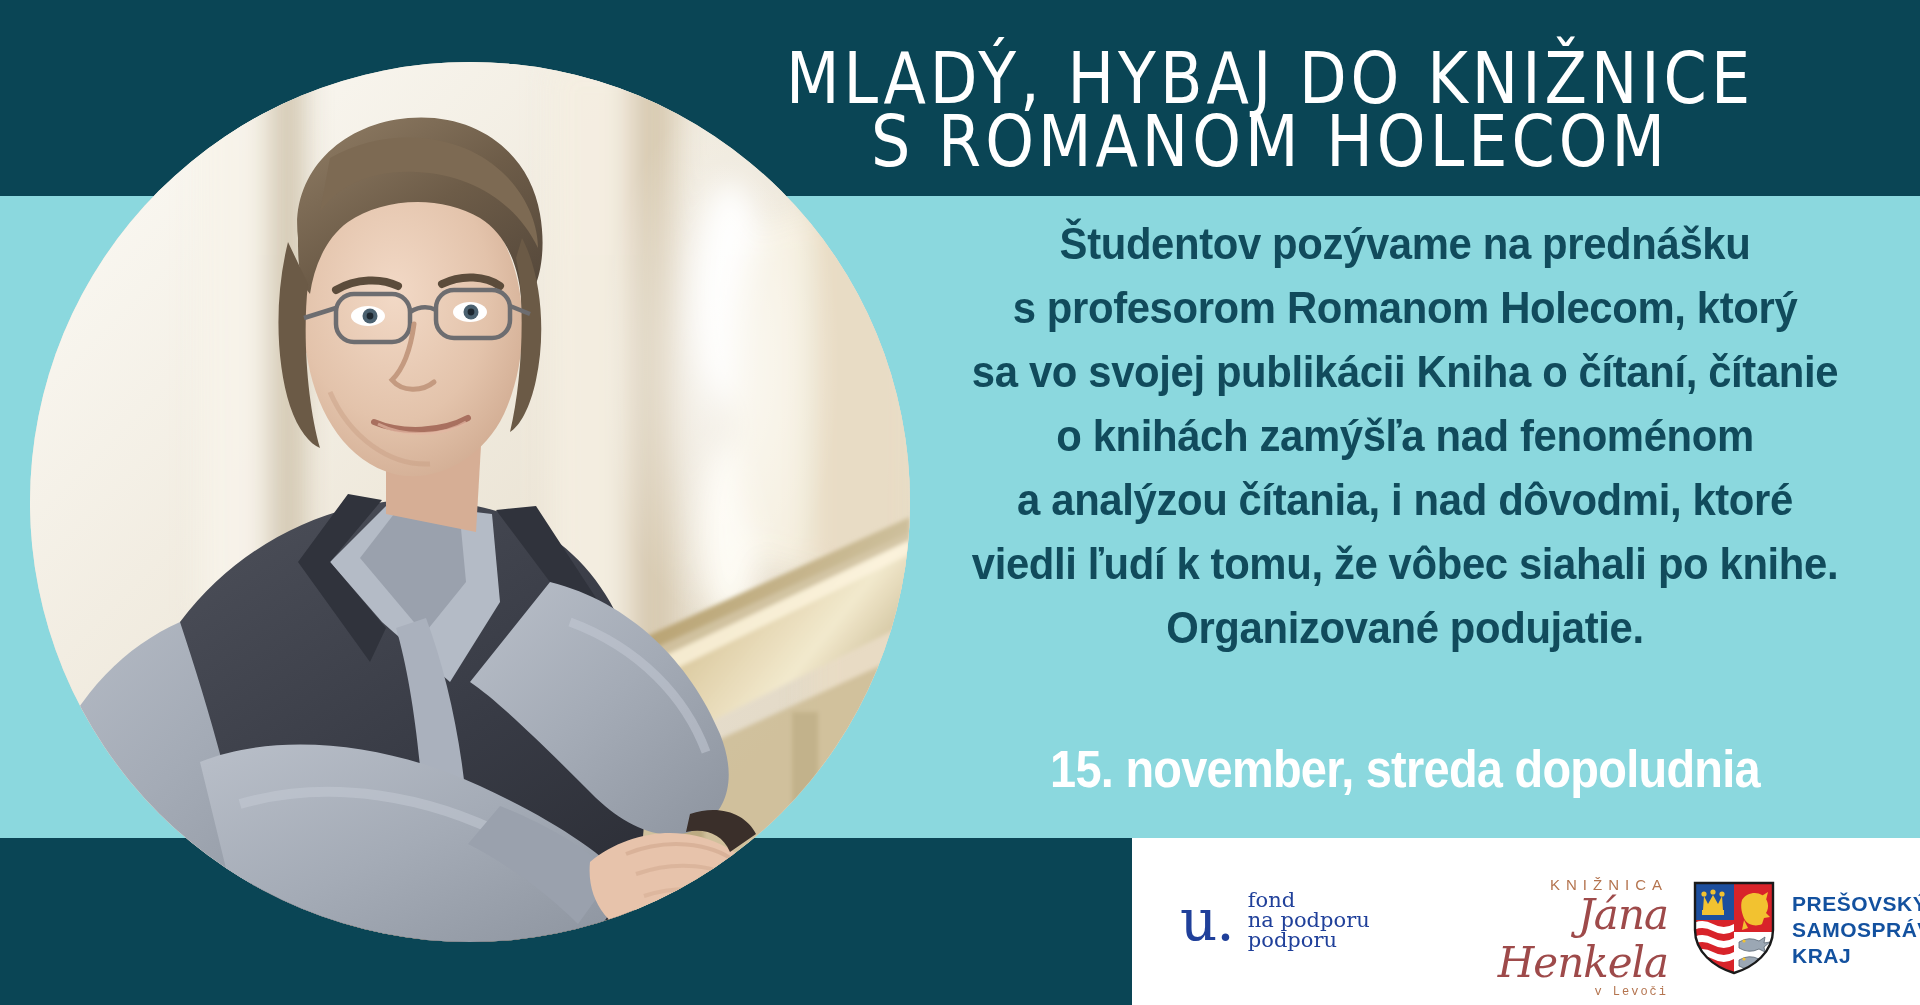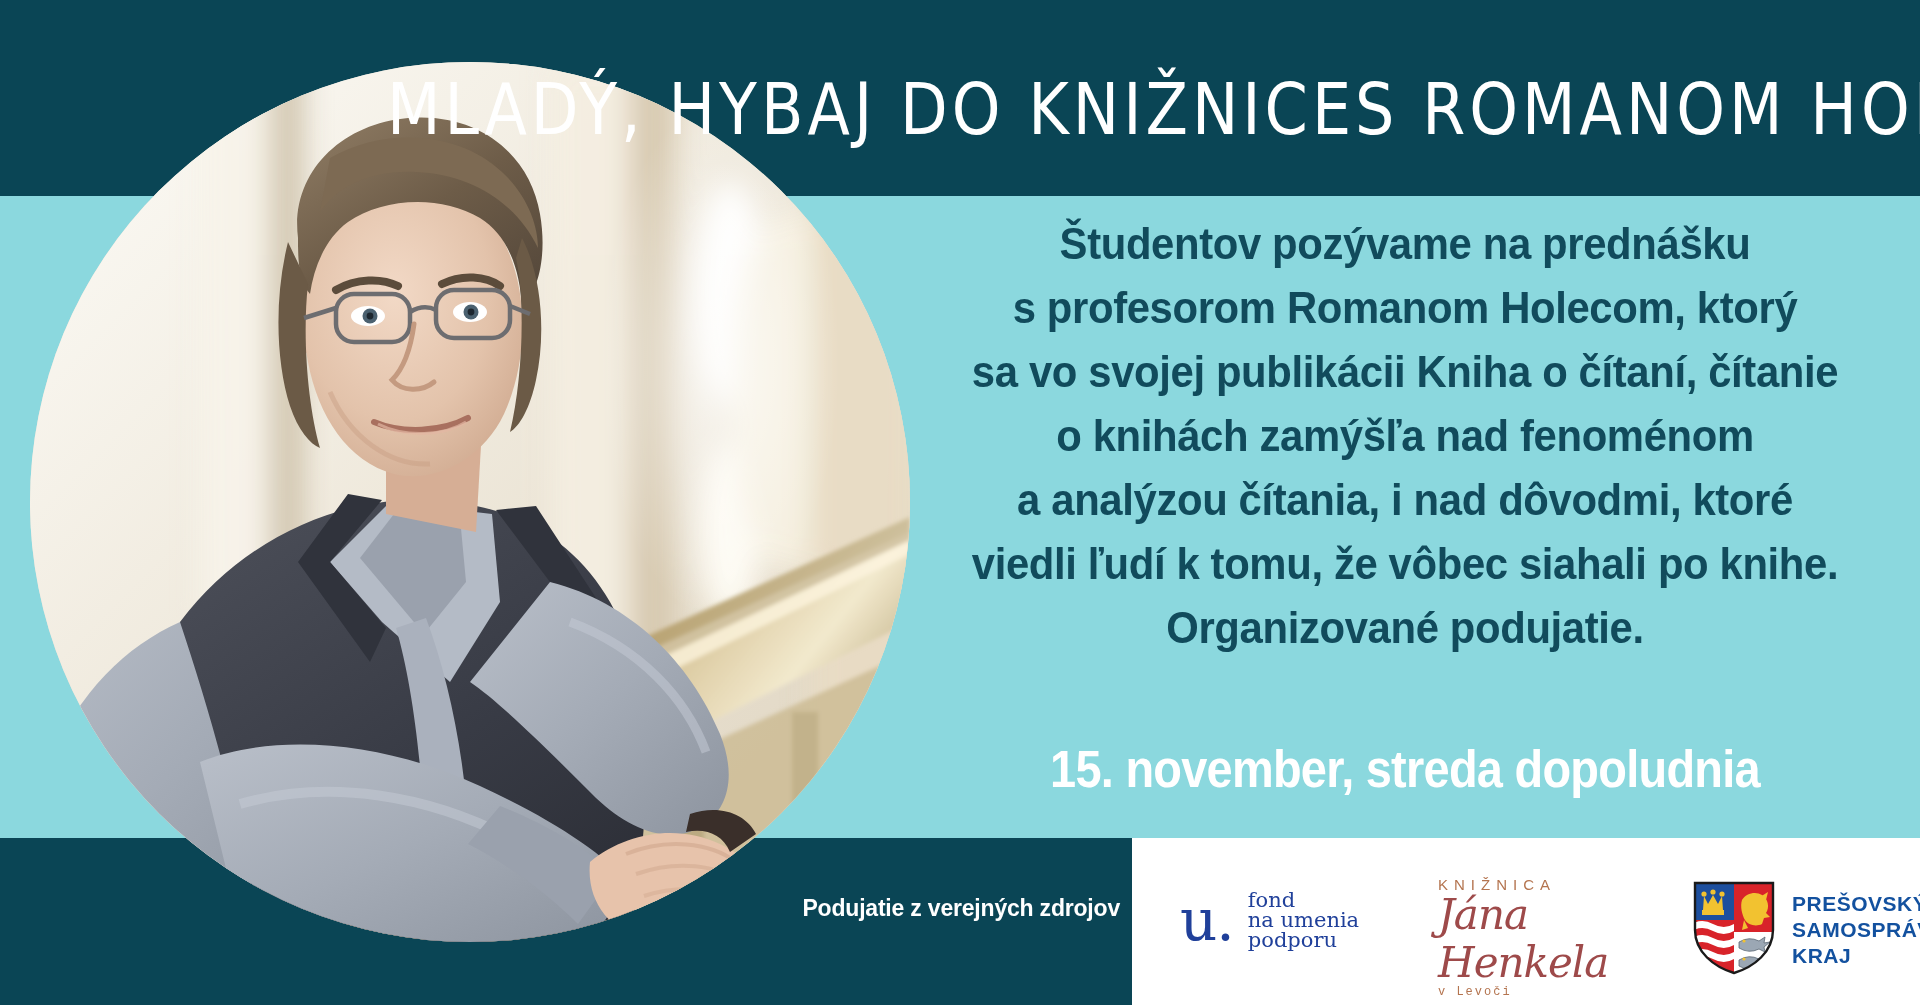--- a/index.html
+++ b/index.html
@@ -19,21 +19,21 @@
   
   .portrait{
     position:absolute;left:30px;top:62px;width:880px;height:880px;
     border-radius:50%;overflow:hidden;background:#ded9cf;
   }
   .portrait svg{display:block;width:880px;height:880px;}
 
   
   .title-wrap{
     position:absolute;left:640px;top:24px;width:1260px;height:172px;
-    display:flex;flex-direction:row;align-items:center;justify-content:center;
+    display:flex;flex-direction:column;align-items:center;justify-content:center;
     text-align:center;
   }
   .title-line{
     font-family:"DejaVu Sans",sans-serif;
     color:#ffffff;
     font-size:62px;
     line-height:1.02;
     font-weight:400;
     letter-spacing:4px;
     transform:scaleY(1.16);
@@ -84,21 +84,21 @@
   
   .logo-fpu{position:absolute;left:1180px;top:890px;display:flex;align-items:center;gap:14px;}
   .fpu-mark{
     font-family:"DejaVu Serif",serif;color:#20409A;font-size:58px;line-height:42px;
     font-weight:400;letter-spacing:-1px;
   }
   .fpu-text{
     font-family:"DejaVu Serif",serif;color:#20409A;font-size:21px;line-height:20px;white-space:nowrap;
   }
 
-  .logo-kniznica{position:absolute;left:1438px;top:876px;width:230px;text-align:left;}
+  .logo-kniznica{position:absolute;left:1438px;top:876px;width:230px;text-align:right;}
   .kn-top{
     font-family:"Liberation Sans",sans-serif;color:#B4744F;font-size:15px;letter-spacing:6px;
     font-weight:400;
   }
   .kn-script{
     font-family:"DejaVu Serif",serif;font-style:italic;color:#9E4A4A;
     font-size:42px;line-height:48px;margin-top:-2px;letter-spacing:-1px;
   }
   .kn-bottom{
     font-family:Liberation Mono, monospace;color:#B4744F;font-size:12px;letter-spacing:2px;
@@ -295,28 +295,27 @@
     <p>sa vo svojej publikácii Kniha o čítaní, čítanie</p>
     <p>o knihách zamýšľa nad fenoménom</p>
     <p>a analýzou čítania, i nad dôvodmi, ktoré</p>
     <p>viedli ľudí k tomu, že vôbec siahali po knihe.</p>
     <p>Organizované podujatie.</p>
   </div>
 
   <div class="date-line">15. november, streda dopoludnia</div>
 
   <div class="fund-note">
-    <div>Podujatie z verejných zdrojov</div>
   </div>
 
   <div class="logo-fpu">
     <div class="fpu-mark">u.</div>
     <div class="fpu-text">
       <div>fond</div>
-      <div>na umenia</div>
+      <div>na podporu</div>
       <div>podporu</div>
     </div>
   </div>
 
   <div class="logo-kniznica">
     <div class="kn-top">KNIŽNICA</div>
     <div class="kn-script">Jána Henkela</div>
     <div class="kn-bottom">v Levoči</div>
   </div>
 

